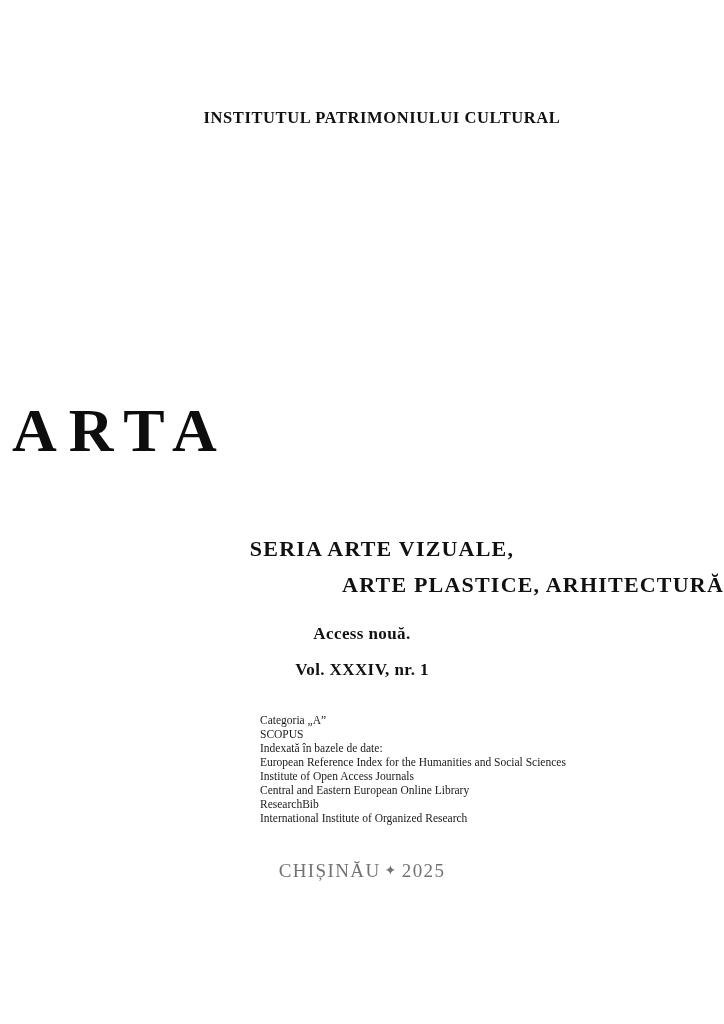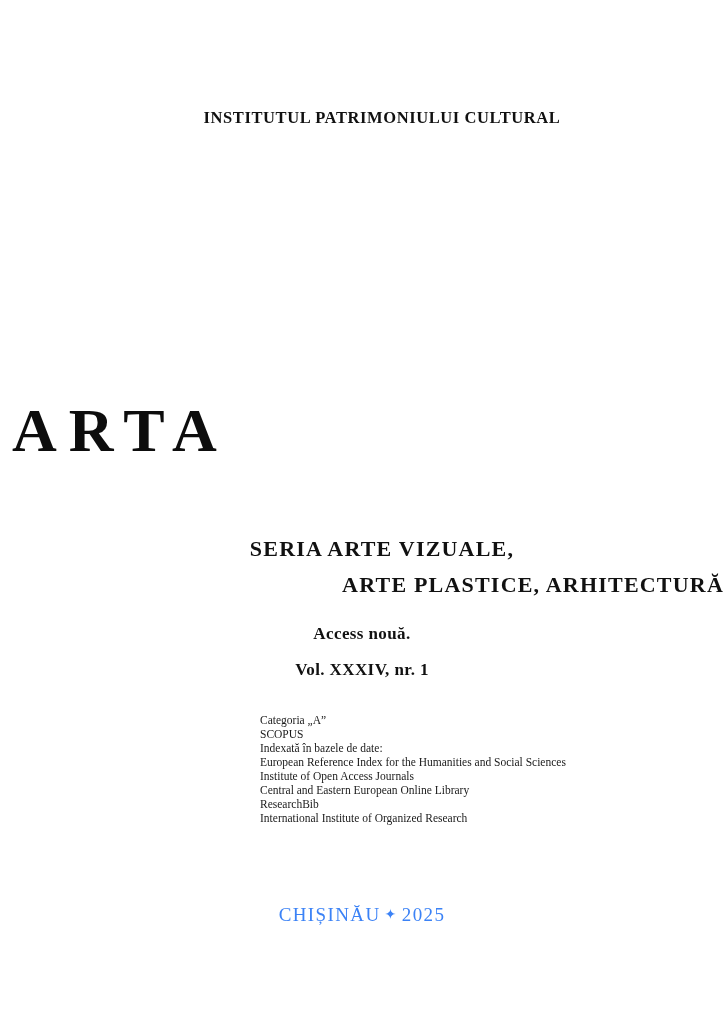--- a/index.html
+++ b/index.html
@@ -108,22 +108,21 @@
     white-space: nowrap;
   }
   .place-year {
     position: absolute;
     top: 860px;
     left: 0;
     width: 100%;
     text-align: center;
     font-size: 19px;
     letter-spacing: 1.4px;
-    color: #3b82f6;
-    margin-top: 44px;
+    color: #737373;
   }
   .place-year .diamond {
     font-size: 14px;
     vertical-align: 2px;
     padding: 0 4px;
   }
 </style>
 </head>
 <body>
 

